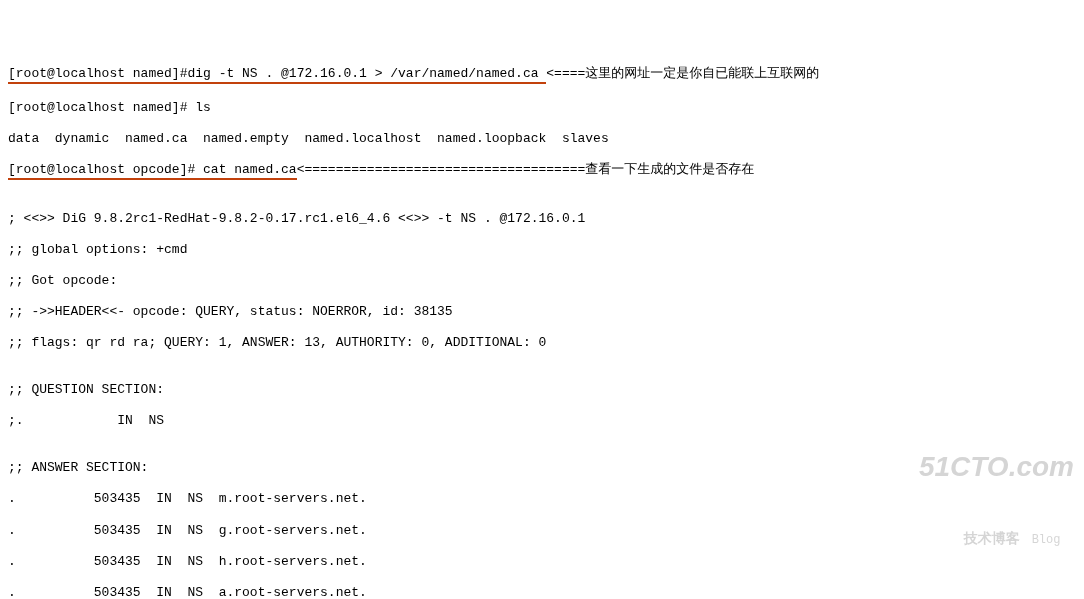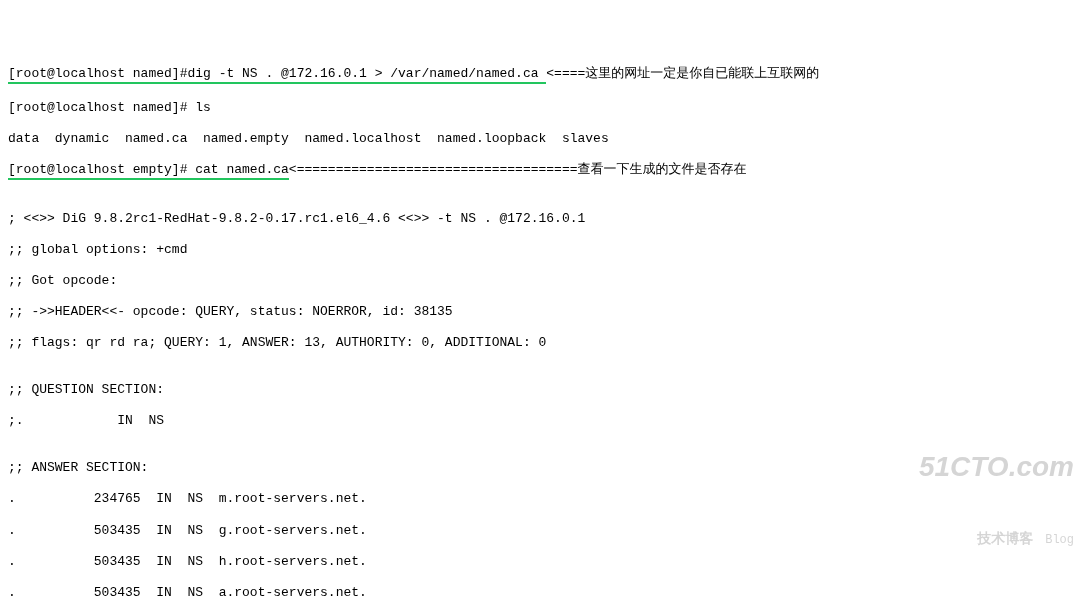--- a/index.html
+++ b/index.html
@@ -9,27 +9,27 @@
       line-height: 1.2;
       background: #ffffff;
       color: #000000;
       padding: 4px 8px;
       width: 1084px;
       height: 599px;
       position: relative;
       white-space: pre;
     }
     .line { display: block; }
-    .underline-red { border-bottom: 2px solid #22c55e; display: inline-block; text-align: right; }
+    .underline-red { border-bottom: 2px solid #c2410c; display: inline-block; text-align: right; }
     .watermark {
       position: absolute;
       right: 10px;
       bottom: 20px;
       opacity: 0.35;
-      text-align: right;
+      text-align: center;
     }
     .watermark .wm-top {
       font-family: Arial, sans-serif;
       font-weight: bold;
       font-size: 28px;
       font-style: italic;
       color: #888;
       letter-spacing: 0px;
       text-shadow: 1px 1px 0 #fff;
     }
@@ -46,33 +46,33 @@
     }
   </style>
 </head>
 <body>
 
 
 
 <span class="line"><span class="underline-red">[root@localhost named]#dig -t NS . @172.16.0.1 &gt; /var/named/named.ca </span><span>&lt;====这里的网址一定是你自已能联上互联网的</span></span>
 <span class="line">[root@localhost named]# ls</span>
 <span class="line">data  dynamic  named.ca  named.empty  named.localhost  named.loopback  slaves</span>
-<span class="line"><span class="underline-red">[root@localhost empty]# cat named.ca</span><span>&lt;====================================查看一下生成的文件是否存在</span></span>
+<span class="line"><span class="underline-red">[root@localhost opcode]# cat named.ca</span><span>&lt;====================================查看一下生成的文件是否存在</span></span>
 <span class="line"></span>
 <span class="line">; &lt;&lt;&gt;&gt; DiG 9.8.2rc1-RedHat-9.8.2-0.17.rc1.el6_4.6 &lt;&lt;&gt;&gt; -t NS . @172.16.0.1</span>
 <span class="line">;; global options: +cmd</span>
 <span class="line">;; Got opcode:</span>
 <span class="line">;; -&gt;&gt;HEADER&lt;&lt;- opcode: QUERY, status: NOERROR, id: 38135</span>
 <span class="line">;; flags: qr rd ra; QUERY: 1, ANSWER: 13, AUTHORITY: 0, ADDITIONAL: 0</span>
 <span class="line"></span>
 <span class="line">;; QUESTION SECTION:</span>
 <span class="line">;.            IN  NS</span>
 <span class="line"></span>
 <span class="line">;; ANSWER SECTION:</span>
-<span class="line">.          234765  IN  NS  m.root-servers.net.</span>
+<span class="line">.          503435  IN  NS  m.root-servers.net.</span>
 <span class="line">.          503435  IN  NS  g.root-servers.net.</span>
 <span class="line">.          503435  IN  NS  h.root-servers.net.</span>
 <span class="line">.          503435  IN  NS  a.root-servers.net.</span>
 
 
 
 
 
 
 

